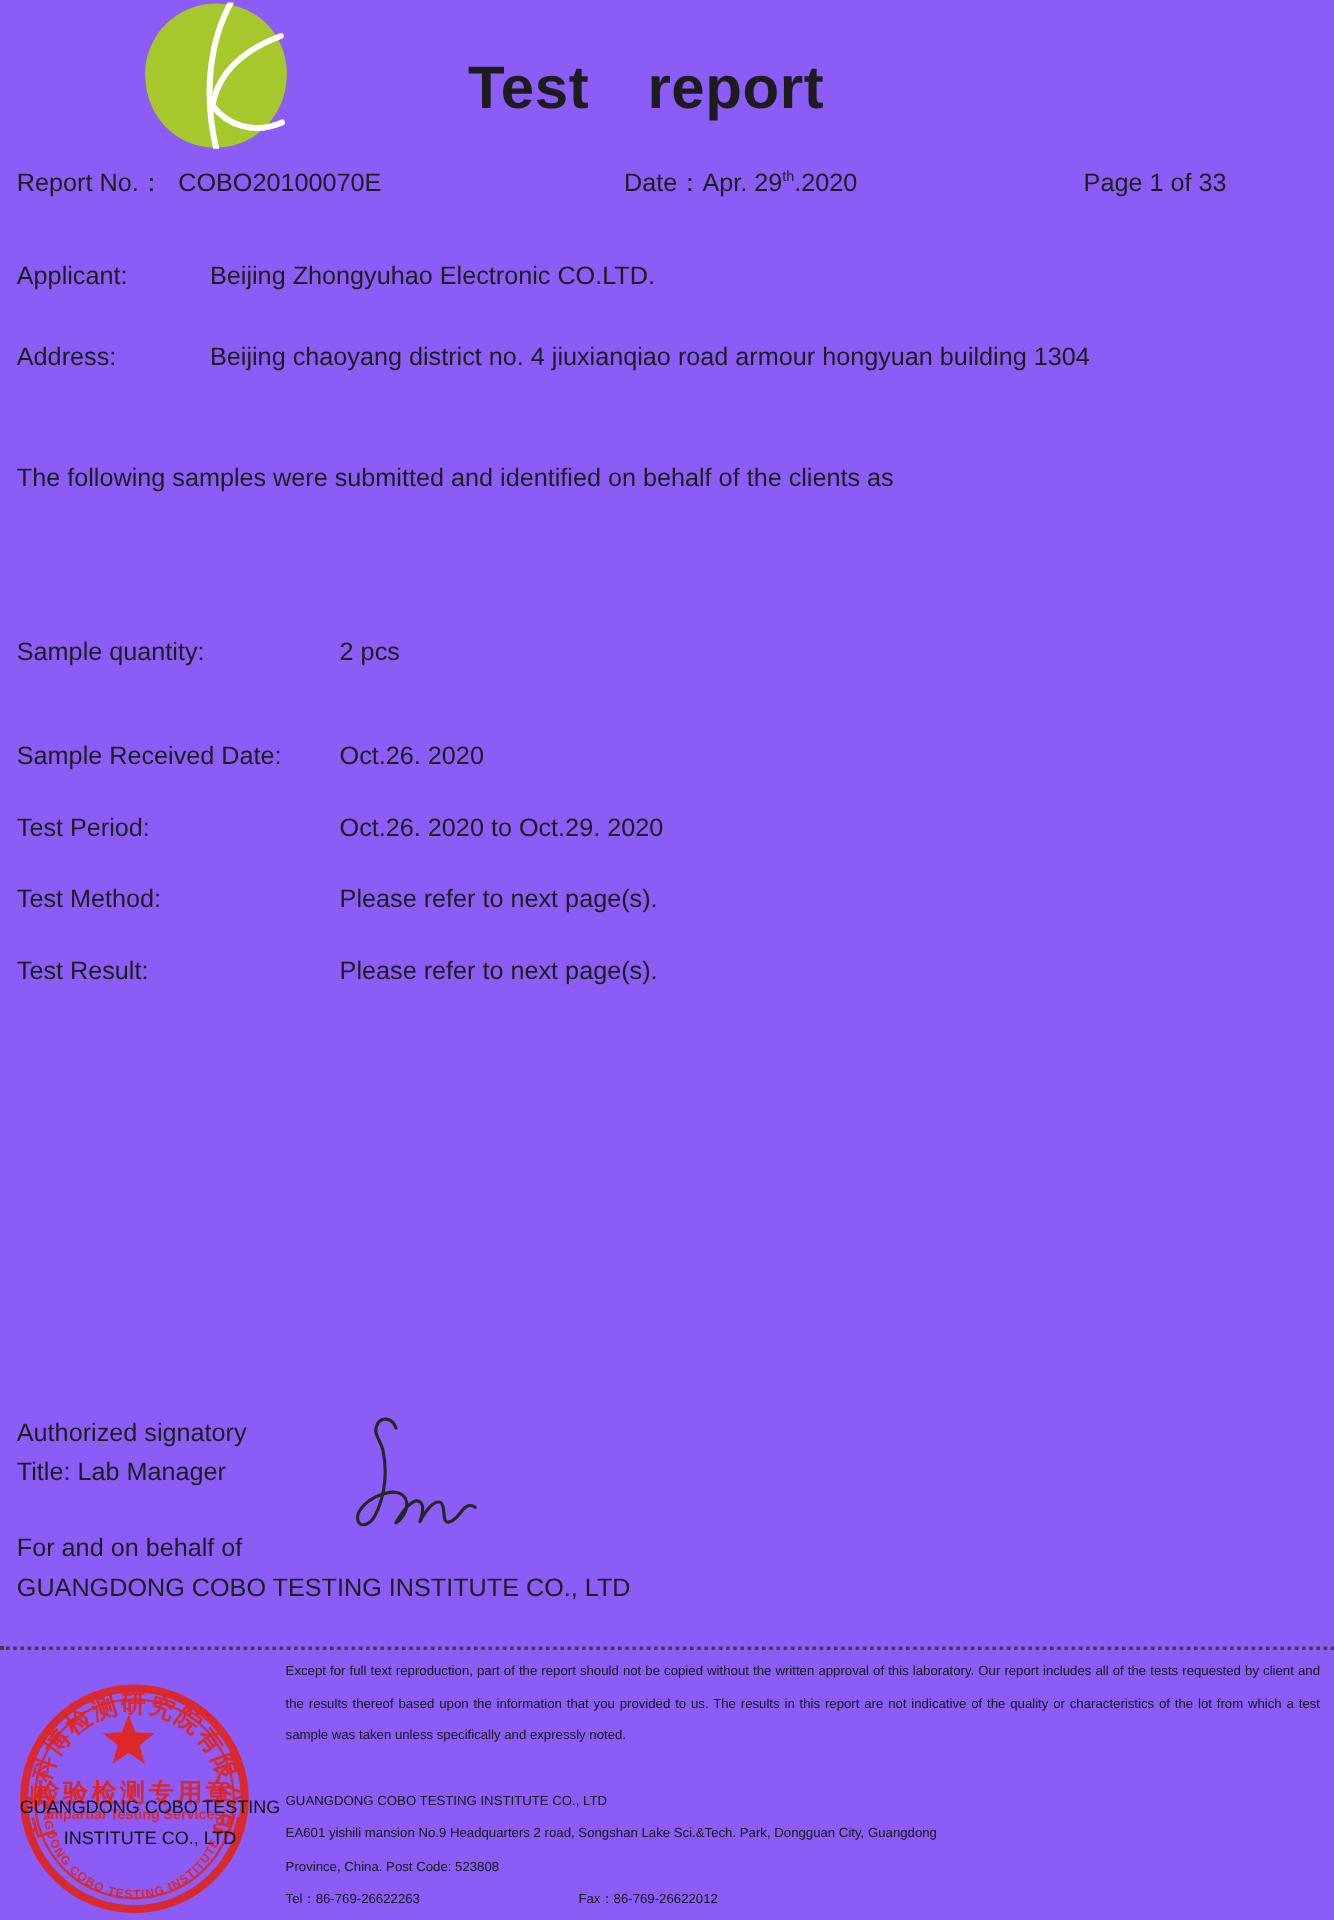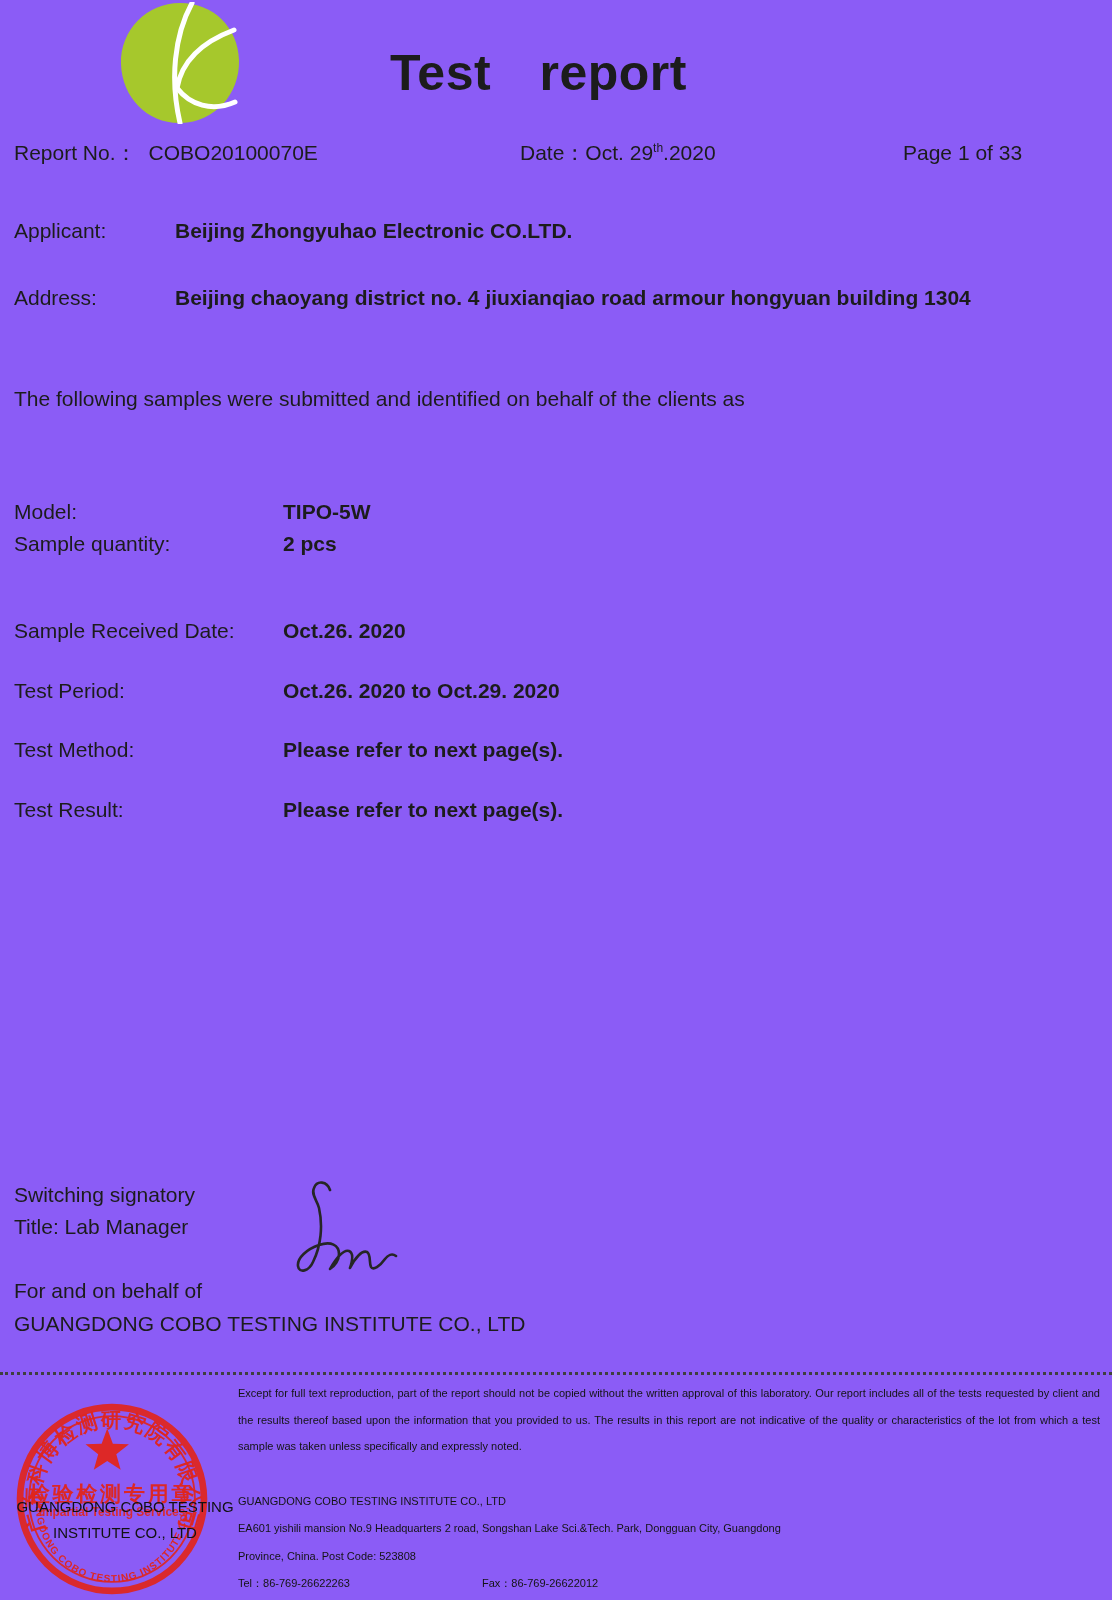--- a/index.html
+++ b/index.html
@@ -12,21 +12,21 @@
     font-family:"Liberation Sans","DejaVu Sans",sans-serif;
     color:#1c1c1c;
   }
   .abs{position:absolute;}
   .body-text{font-size:21px;line-height:25px;white-space:nowrap;}
   .doc-title{
     font-size:50px;font-weight:bold;letter-spacing:0.5px;
     word-spacing:34px;white-space:nowrap;
   }
   .row .lbl{position:absolute;left:14px;top:0;}
-  .row .val{position:absolute;left:283px;top:0;font-weight:bold;}
+  .row .val{position:absolute;left:283px;top:0;}
   .row{position:absolute;left:0;width:1112px;height:26px;}
   .party-row .val{left:175px;}
   sup.ord{font-size:12px;vertical-align:super;line-height:0;}
   .dotted-rule{
     left:0;top:1372px;width:1112px;height:0;
     border-top:3px dotted #3f3f3f;
   }
   .footer-text{font-size:11px;line-height:26.5px;color:#141414;}
   .disclaimer{
     left:238px;top:1380px;width:862px;
@@ -50,39 +50,35 @@
     <path d="M116,28 C84,40 64,58 59,86" fill="none" stroke="#ffffff" stroke-width="5" stroke-linecap="round"></path>
     <path d="M59,86 C72,103 94,110 117,100" fill="none" stroke="#ffffff" stroke-width="5" stroke-linecap="round"></path>
   </svg>
 
   <div class="abs doc-title" style="left:390px;top:44px;">Test report</div>
 
   <div class="abs body-text" style="left:14px;top:140px;">
     <span>Report No.：</span><span style="display:inline-block;width:12px;"></span><span>COBO20100070E</span>
   </div>
   <div class="abs body-text" style="left:520px;top:140px;">
-    <span>Date：</span><span>Oct. 29</span><sup class="ord">th</sup><span>.2020</span>
+    <span>Date：</span><span>Apr. 29</span><sup class="ord">th</sup><span>.2020</span>
   </div>
   <div class="abs body-text" style="left:903px;top:140px;">Page 1 of 33</div>
 
   <div class="row party-row body-text" style="top:218px;">
     <span class="lbl">Applicant:</span>
     <span class="val" style="left:175px;">Beijing Zhongyuhao Electronic CO.LTD.</span>
   </div>
   <div class="row party-row body-text" style="top:285px;padding-left:40px;">
     <span class="lbl">Address:</span>
     <span class="val" style="left:175px;">Beijing chaoyang district no. 4 jiuxianqiao road armour hongyuan building 1304</span>
   </div>
 
   <div class="abs body-text" style="left:14px;top:386px;">The following samples were submitted and identified on behalf of the clients as</div>
 
-  <div class="row body-text" style="top:499px;">
-    <span class="lbl">Model:</span>
-    <span class="val">TIPO-5W</span>
-  </div>
   <div class="row body-text" style="top:531px;">
     <span class="lbl">Sample quantity:</span>
     <span class="val">2 pcs</span>
   </div>
   <div class="row body-text" style="top:618px;">
     <span class="lbl">Sample Received Date:</span>
     <span class="val">Oct.26. 2020</span>
   </div>
   <div class="row body-text" style="top:678px;">
     <span class="lbl">Test Period:</span>
@@ -90,21 +86,21 @@
   </div>
   <div class="row body-text" style="top:737px;">
     <span class="lbl">Test Method:</span>
     <span class="val">Please refer to next page(s).</span>
   </div>
   <div class="row body-text" style="top:797px;">
     <span class="lbl">Test Result:</span>
     <span class="val">Please refer to next page(s).</span>
   </div>
 
-  <div class="abs body-text" style="left:14px;top:1182px;">Switching signatory</div>
+  <div class="abs body-text" style="left:14px;top:1182px;">Authorized signatory</div>
   <div class="abs body-text" style="left:14px;top:1214px;">Title: Lab Manager</div>
 
   <svg class="abs" style="left:286px;top:1178px;" width="120" height="100" viewBox="0 0 120 100">
     <path d="M 44,12 C 41,3 31,2 28,10 C 25,17 31,22 33,30 C 37,48 35,68 27,84 C 23,93 13,96 12,88 C 11,80 21,71 33,67 C 45,63 53,67 53,76 C 53,82 49,88 44,91 C 50,80 58,71 63,73 C 68,75 66,84 64,90 C 69,80 76,72 81,74 C 85,76 83,85 85,89 C 87,93 94,88 99,81 C 102,77 106,75 110,78" fill="none" stroke="#262626" stroke-width="2.6" stroke-linecap="round" stroke-linejoin="round"></path>
   </svg>
 
   <div class="abs body-text" style="left:14px;top:1278px;">For and on behalf of</div>
   <div class="abs body-text" style="left:14px;top:1311px;">GUANGDONG COBO TESTING INSTITUTE CO., LTD</div>
 
   <div class="abs dotted-rule"></div>

